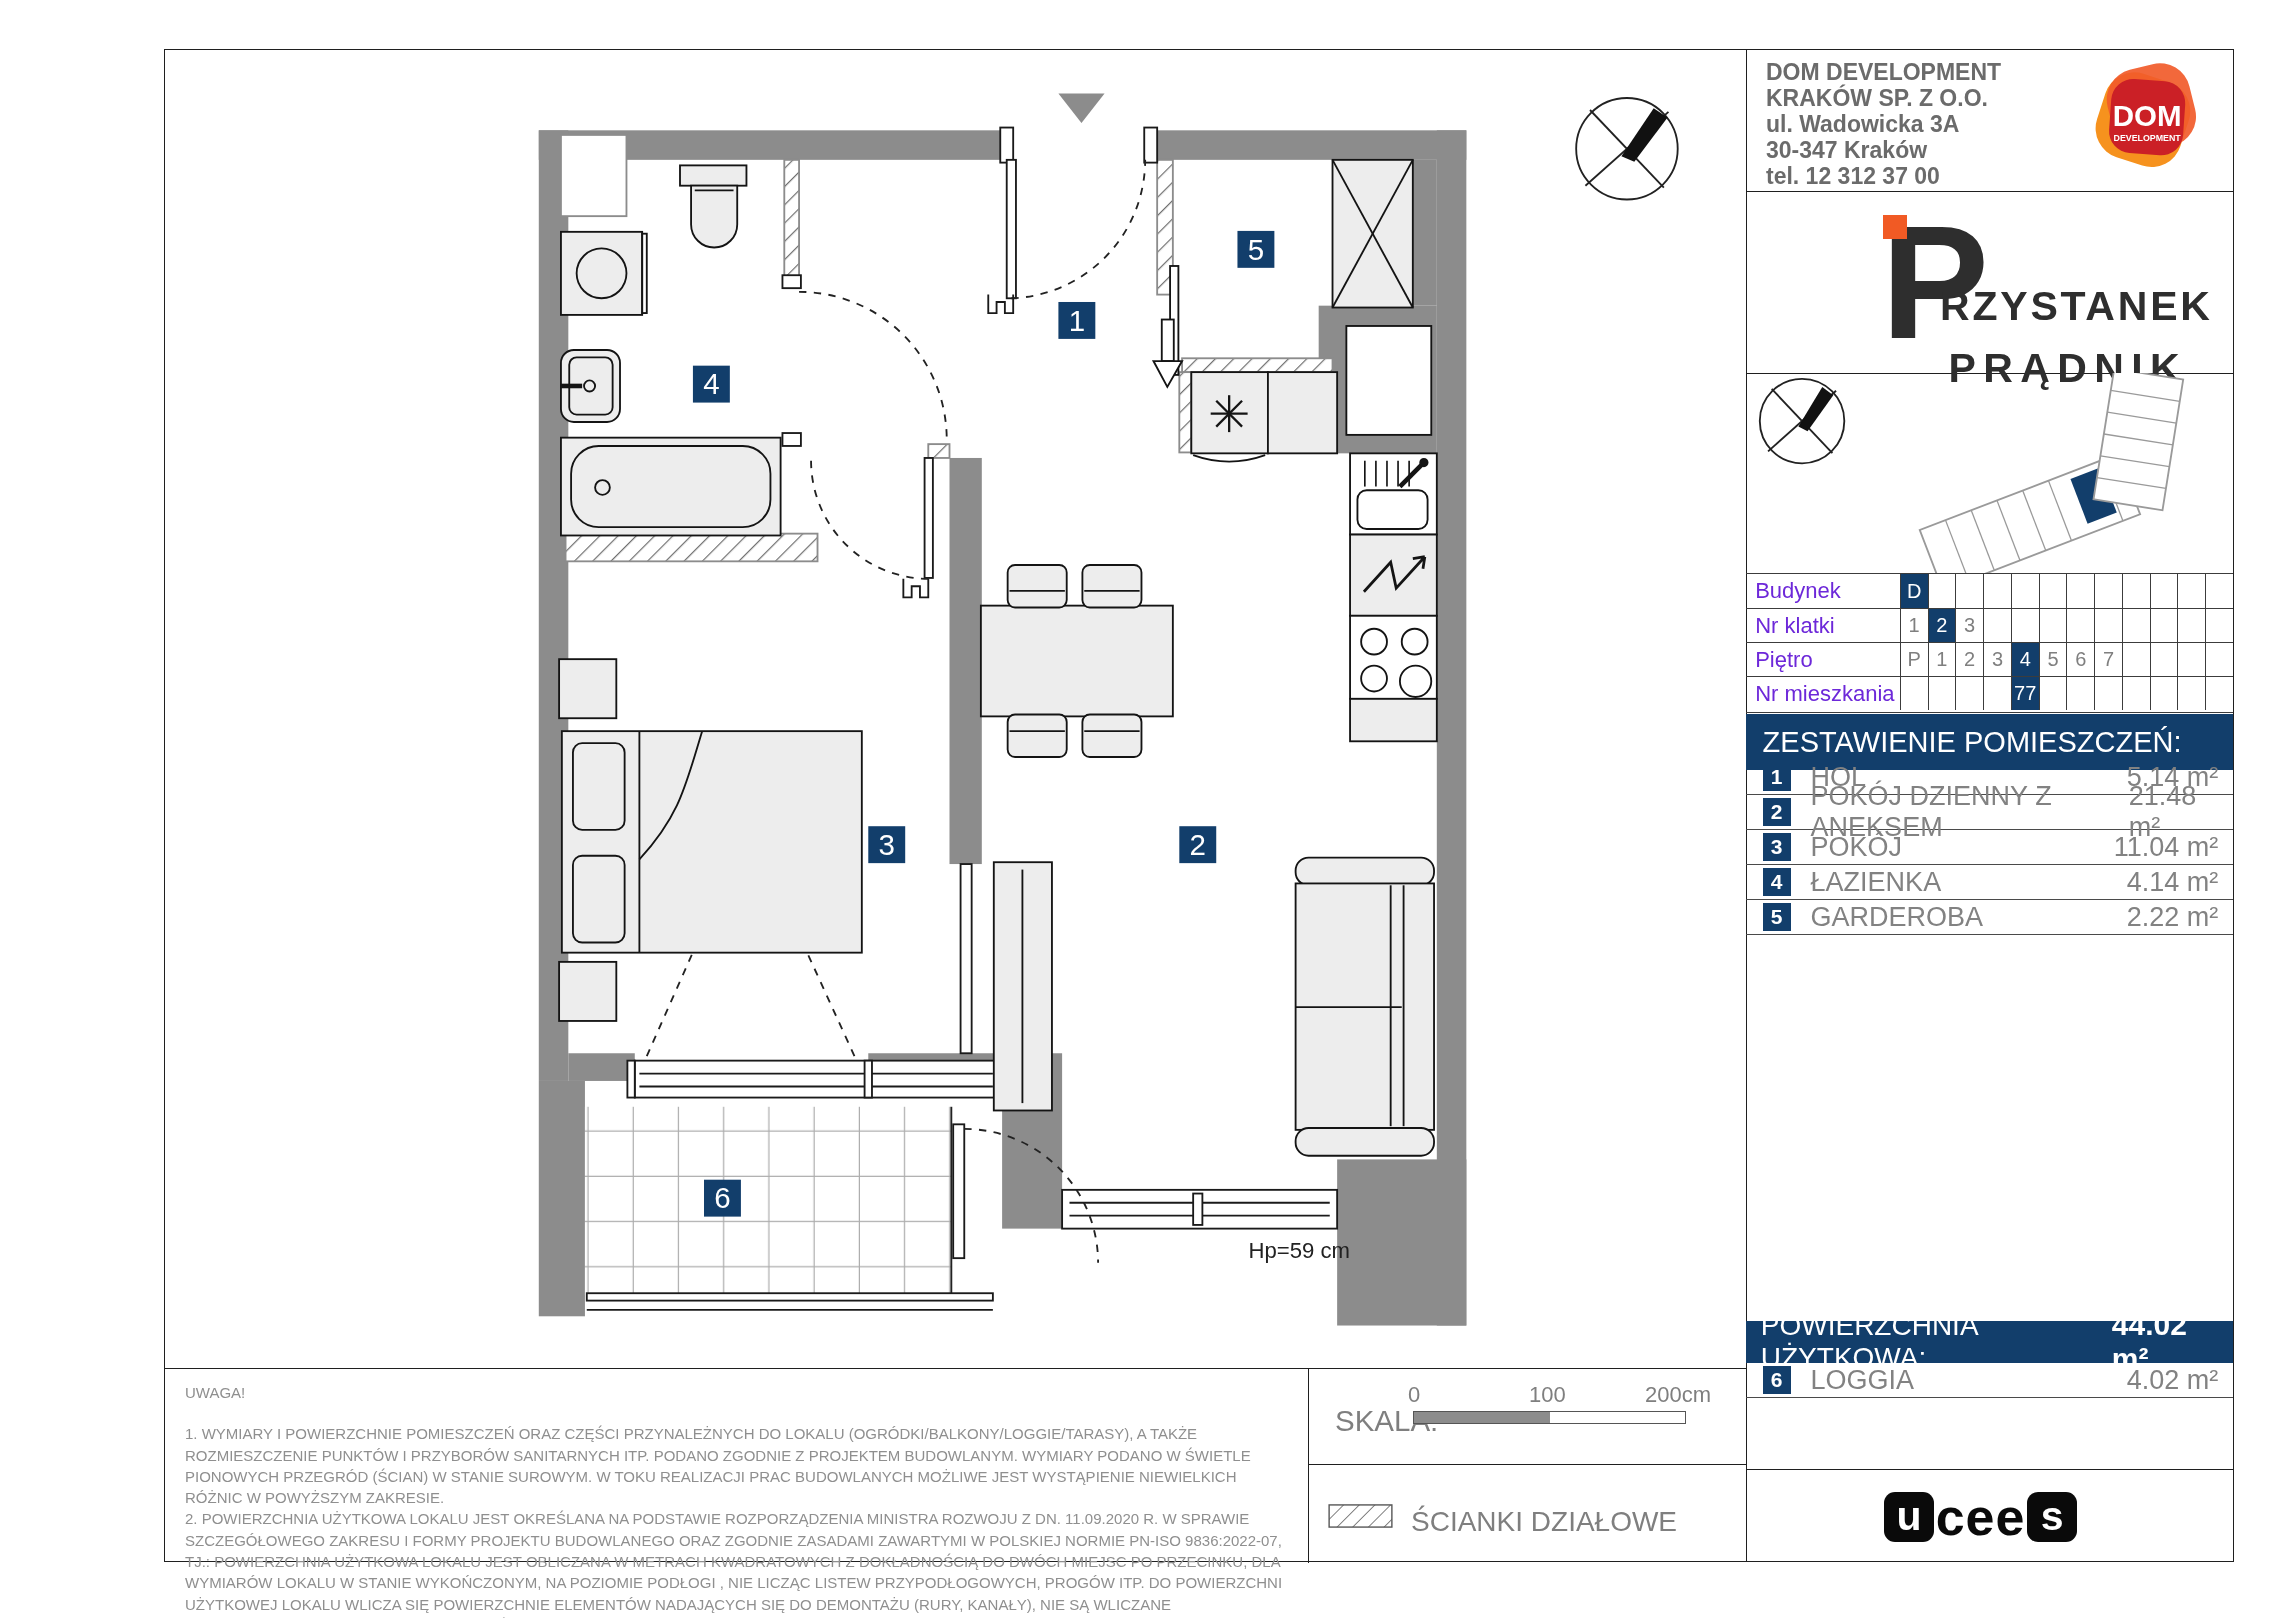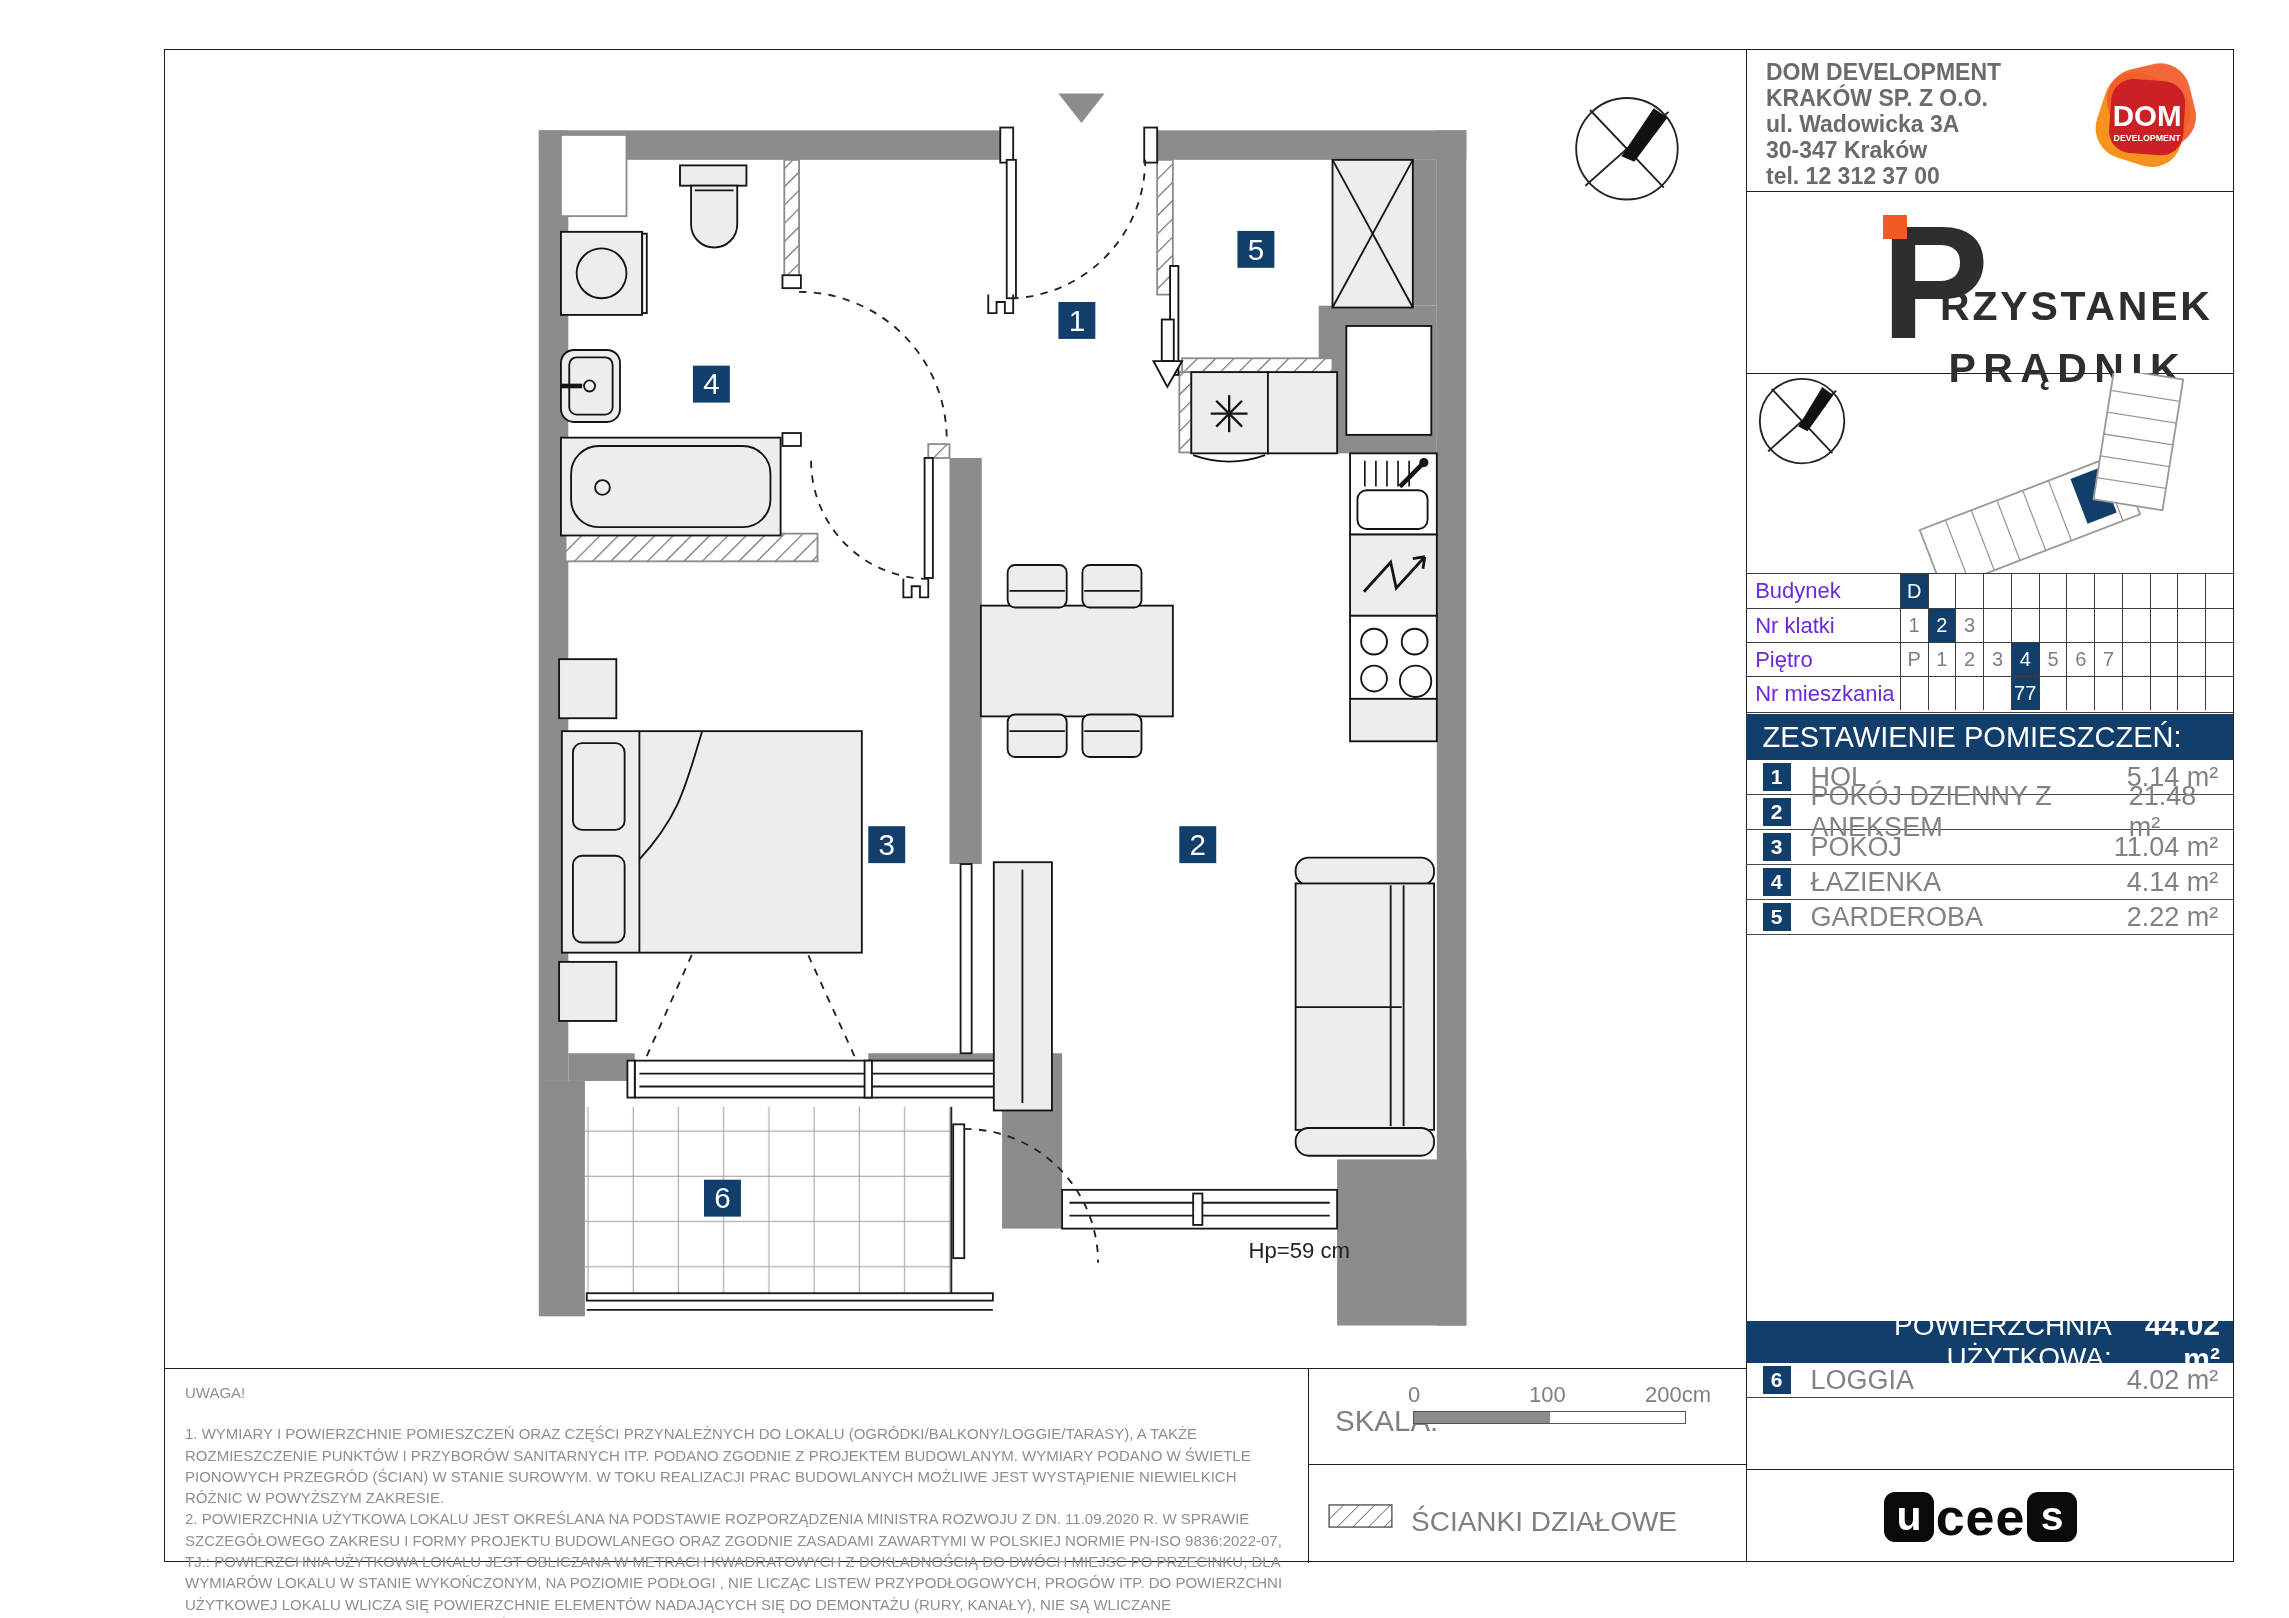--- a/index.html
+++ b/index.html
@@ -30,31 +30,31 @@
   .btable{left:1581px;top:523px;width:487px;height:140px;box-sizing:border-box;
           border-top:1.8px solid #3c3c3c;border-bottom:1.8px solid #3c3c3c;}
   .brow{display:flex;height:34px;box-sizing:border-box;border-top:0.9px solid #3c3c3c;}
   .brow:first-child{border-top:none;}
   .blabel{width:155px;box-sizing:border-box;padding-left:9.2px;font-size:22px;color:#6d28d9;
           display:flex;align-items:center;}
   .bcell{width:28px;box-sizing:border-box;border-left:0.9px solid #3c3c3c;font-size:20px;
          color:#7f7f7f;display:flex;align-items:center;justify-content:center;}
   .bcell.hl{background:#123e6b;color:#fff;}
 
-  .zest-bar{left:1581px;top:664px;width:487px;height:46px;background:#123e6b;color:#fff;
+  .zest-bar{left:1581px;top:664px;width:487px;height:56px;background:#123e6b;color:#fff;
             display:flex;align-items:center;font-size:29px;padding-left:16.6px;box-sizing:border-box;}
   .room-rows{left:1581px;top:710px;width:487px;}
   .rrow{height:34px;display:flex;align-items:center;border-bottom:1.8px solid #4a4a4a;}
   .rbadge{margin-left:16.6px;width:28px;height:28px;background:#123e6b;color:#fff;font-weight:bold;
           font-size:21px;display:flex;align-items:center;justify-content:center;flex:none;}
   .rname{margin-left:20px;font-size:27px;color:#828282;}
   .rarea{margin-left:auto;margin-right:14.8px;font-size:27px;color:#828282;}
 
   .sum-bar{left:1581px;top:1271px;width:487px;height:42px;background:#123e6b;color:#fff;
-           display:flex;align-items:center;padding:0 13px 0 14.8px;box-sizing:border-box;text-align:right;}
+           display:flex;align-items:center;padding:0 13px 0 14.8px;box-sizing:border-box;}
   .sum-label{font-size:28px;}
   .sum-value{margin-left:auto;font-size:30px;font-weight:bold;}
   .loggia-row{left:1581px;top:1313px;width:487px;}
 
   .ucees{left:1581px;top:1419px;width:487px;height:94px;box-sizing:border-box;
          border-top:1.8px solid #1f1f1f;display:flex;align-items:center;}
   .uc{display:flex;align-items:center;margin-left:138px;}
   .uc-sq{width:50px;height:50px;background:#0a0a0a;border-radius:11px;color:#fff;
          font-weight:bold;font-size:41px;display:flex;align-items:center;justify-content:center;}
   .uc-mid{color:#0a0a0a;font-weight:bold;font-size:52px;letter-spacing:0.9px;margin:0 1.8px;line-height:50px;}

